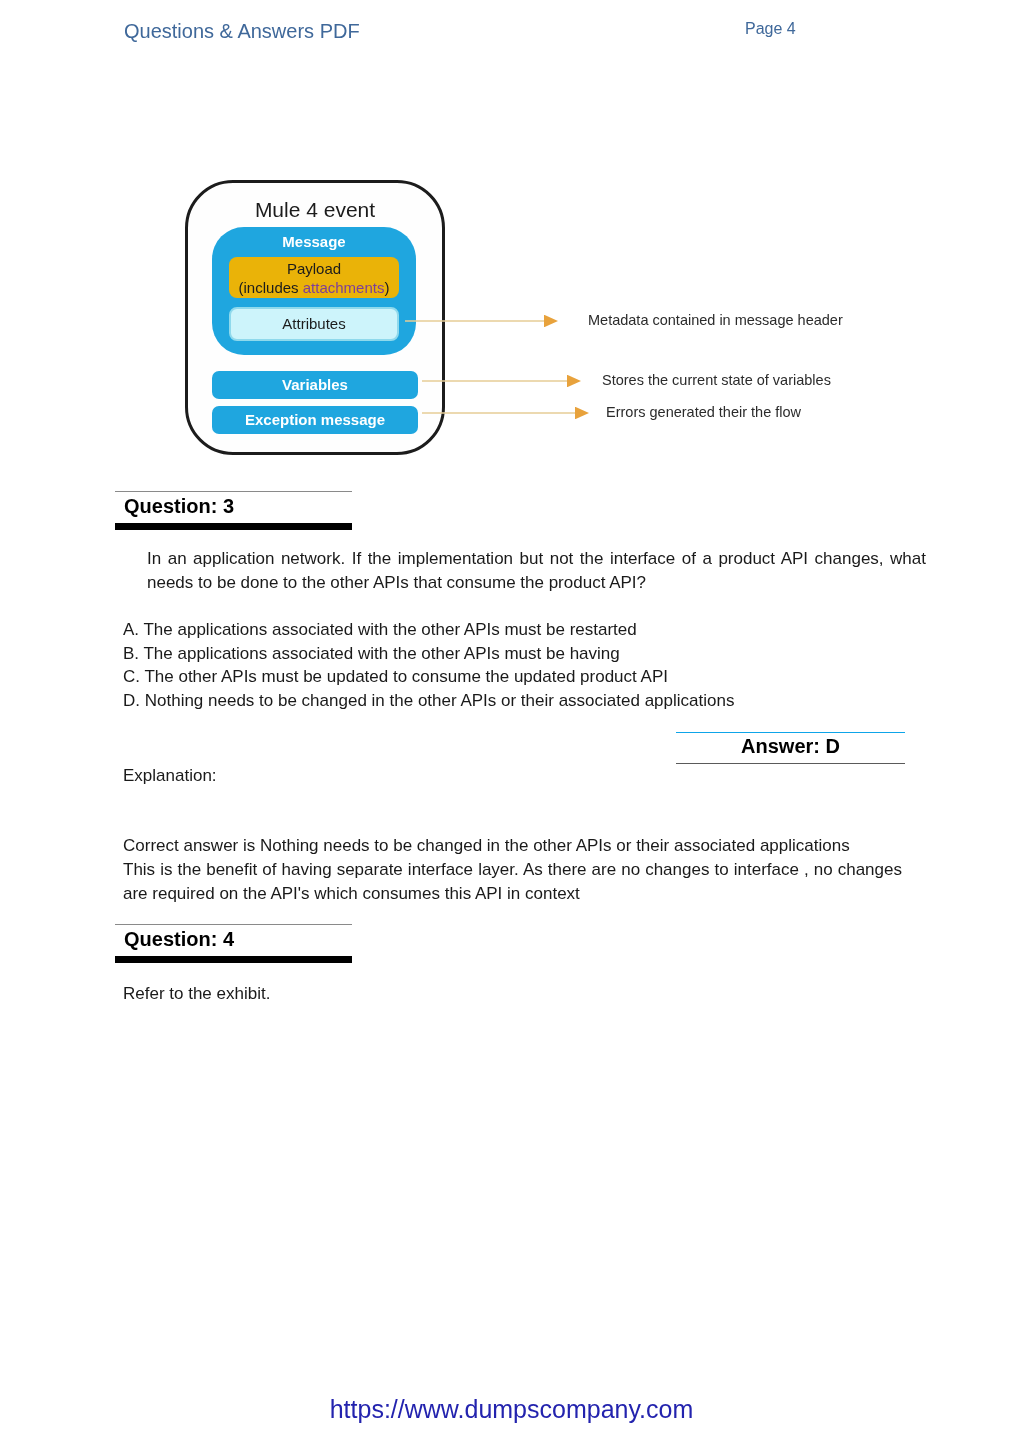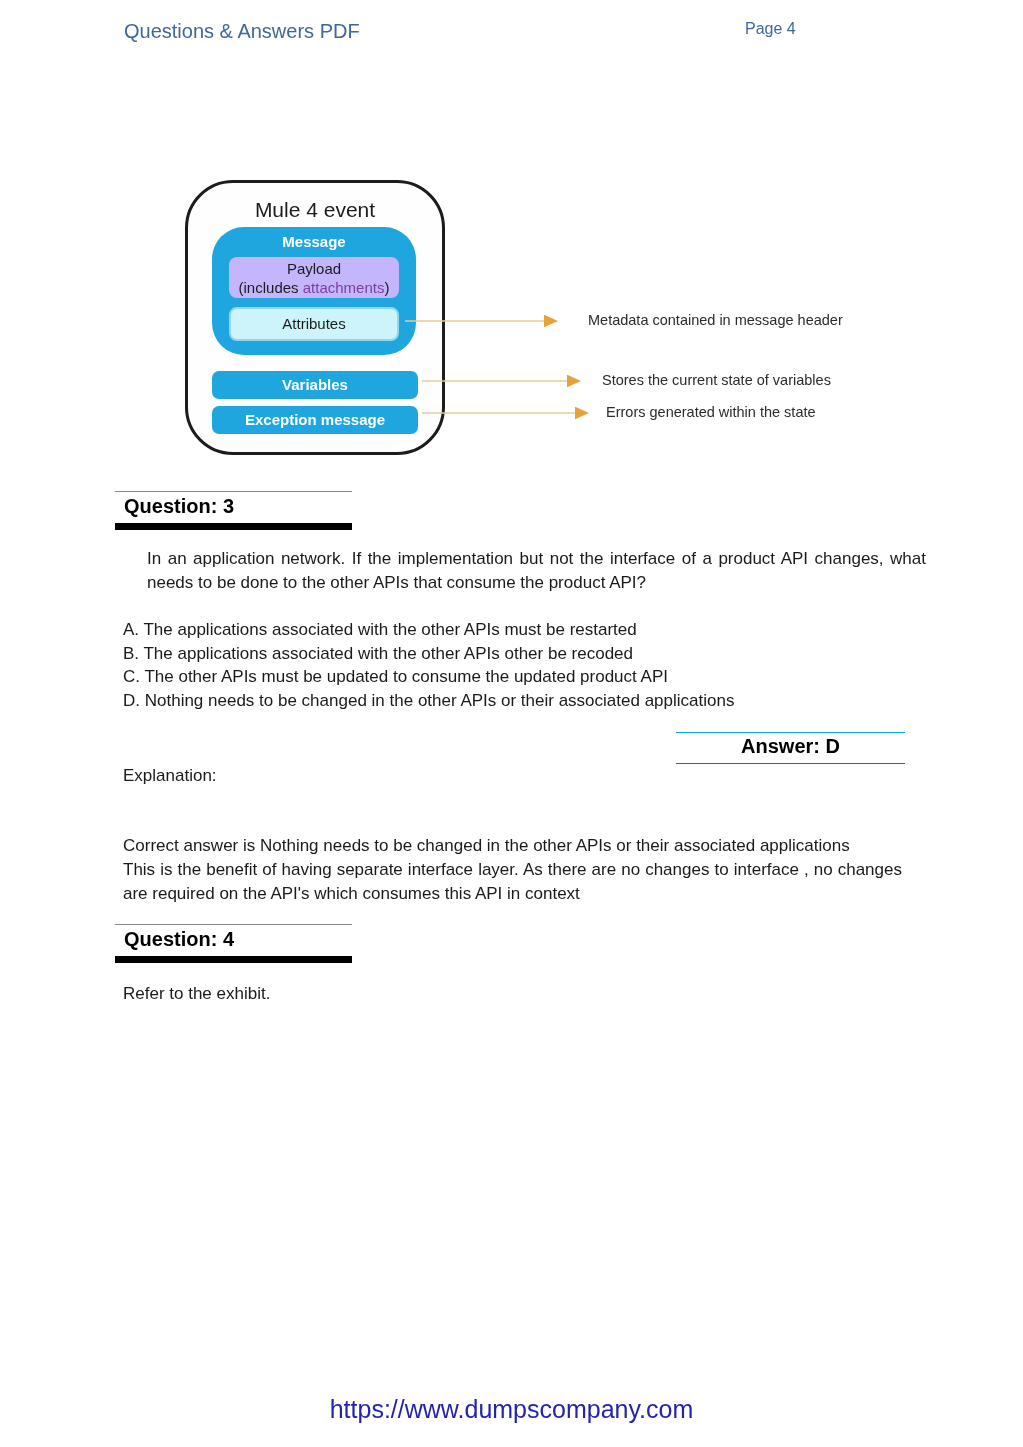--- a/index.html
+++ b/index.html
@@ -18,21 +18,21 @@
     border:3px solid #1c1c1c; border-radius:48px; background:#fefefe; box-sizing:border-box;
   }
   .diagram-title { text-align:center; margin-top:15px; font-size:21px; color:#1c1c1c; }
   .msg-box {
     position:absolute; left:24px; top:44px; width:204px; height:128px;
     background:#1fa6df; border-radius:32px;
   }
   .msg-label { text-align:center; color:#ffffff; font-weight:bold; font-size:15px; padding-top:6px; }
   .payload-box {
     position:absolute; left:17px; top:30px; width:170px; height:41px;
-    background:#c4b5fd; border-radius:8px; text-align:center;
+    background:#eab308; border-radius:8px; text-align:center;
     font-size:15px; line-height:19px; padding-top:2px; box-sizing:border-box; color:#1c1c1c;
   }
   .attachments-word { color:#7d3f98; }
   .attr-box {
     position:absolute; left:17px; top:80px; width:170px; height:34px;
     background:#cdf4fb; border:2px solid #8fd9ec; border-radius:8px;
     text-align:center; font-size:15px; line-height:30px; box-sizing:border-box; color:#1c1c1c;
   }
   .bar-box {
     position:absolute; left:24px; width:206px; height:28px; background:#1fa6df;
@@ -119,29 +119,29 @@
         <path d="M0,0 L9,4 L0,8 Z" fill="#e8a23c"></path>
       </marker>
     </defs>
     <line x1="10" y1="21" x2="160" y2="21" stroke="#e6cd96" stroke-width="1.6" marker-end="url(#ah)"></line>
     <line x1="27" y1="81" x2="183" y2="81" stroke="#e6cd96" stroke-width="1.6" marker-end="url(#ah)"></line>
     <line x1="27" y1="113" x2="191" y2="113" stroke="#e6cd96" stroke-width="1.6" marker-end="url(#ah)"></line>
   </svg>
 
   <div class="annotation ann1">Metadata contained in message header</div>
   <div class="annotation ann2">Stores the current state of variables</div>
-  <div class="annotation ann3">Errors generated within the state</div>
+  <div class="annotation ann3">Errors generated their the flow</div>
 
   <div class="qhead q3-head">Question: 3</div>
 
   <div class="body-text q3-body">In an application network. If the implementation but not the interface of a product API changes, what needs to be done to the other APIs that consume the product API?</div>
 
   <div class="body-text options">
     <p class="option-line">A. The applications associated with the other APIs must be restarted</p>
-    <p class="option-line">B. The applications associated with the other APIs other be recoded</p>
+    <p class="option-line">B. The applications associated with the other APIs must be having</p>
     <p class="option-line">C. The other APIs must be updated to consume the updated product API</p>
     <p class="option-line">D. Nothing needs to be changed in the other APIs or their associated applications</p>
   </div>
 
   <div class="answer-block">Answer: D</div>
 
   <div class="body-text expl-label">Explanation:</div>
   <div class="body-text expl-line1">Correct answer is Nothing needs to be changed in the other APIs or their associated applications</div>
   <div class="body-text expl-para">This is the benefit of having separate interface layer. As there are no changes to interface , no changes are required on the API's which consumes this API in context</div>
 

